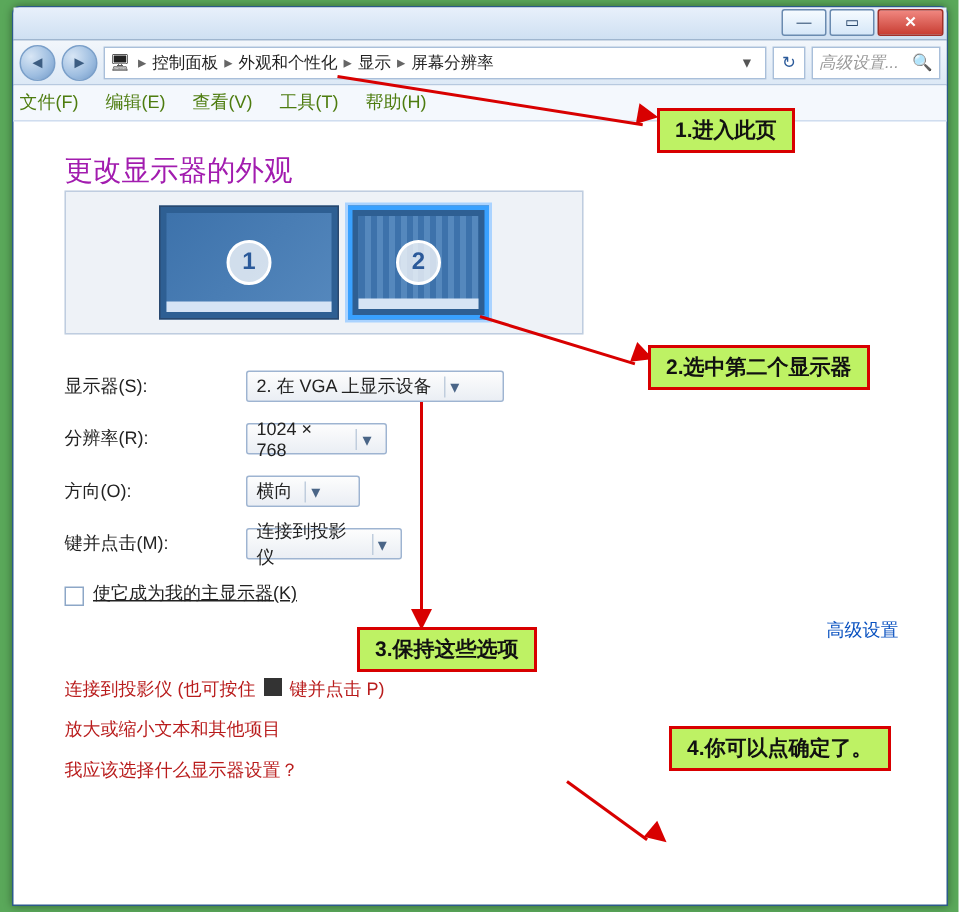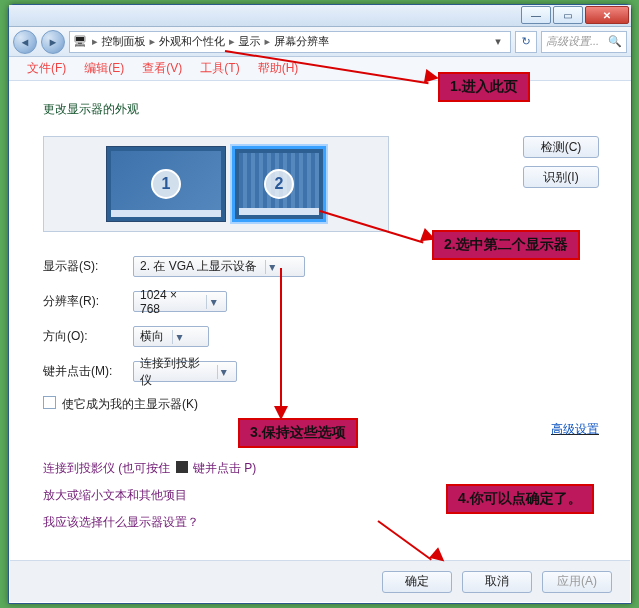--- a/index.html
+++ b/index.html
@@ -48,26 +48,26 @@
   width:22px; height:22px; background:#fff; border:1px solid #a9bfda; display:flex; align-items:center; justify-content:center; color:#2b5a9a; font-size:11px;
 }
 .search {
   width:86px; height:22px; background:#fff; border:1px solid #a9bfda; display:flex; align-items:center; padding:0 4px; font-size:11px; color:#999; font-style:italic;
 }
 .search .sicon { margin-left:auto; color:#3a6aa8; font-style:normal; }
 
 
 .menubar {
   height:24px; background:#f4f8fd; border-bottom:1px solid #d0ddef;
-  display:flex; align-items:center; gap:18px; padding:0 18px; font-size:12px; color:#ef4444;
+  display:flex; align-items:center; gap:18px; padding:0 4px; font-size:12px; color:#4d7c0f;
 }
 
 
 .content { padding:20px 32px 8px 34px; color:#222; font-size:12px; }
-.heading { color:#14532d; font-size:12px; margin-bottom:18px; }
+.heading { color:#a21caf; font-size:19px; }
 
 .monitor-row { display:flex; align-items:flex-start; gap:18px; margin-bottom:24px; }
 .monitor-preview {
   width:346px; height:96px; border:1px solid #bfcde0; background:#eef2f7;
   display:flex; align-items:center; justify-content:center; gap:6px; padding:6px;
   position:relative;
 }
 .mon {
   height:76px; background:#2e5f93; border:1px solid #28486f; position:relative;
   display:flex; align-items:center; justify-content:center;
@@ -80,50 +80,50 @@
   width:30px; height:30px; border-radius:50%; background:rgba(255,255,255,.75);
   border:2px solid #fff; display:flex; align-items:center; justify-content:center;
   font-weight:bold; color:#2b5a9a; z-index:2; font-size:16px;
 }
 .side-btns { display:flex; flex-direction:column; gap:8px; margin-left:auto; }
 .bevel-btn {
   min-width:76px; height:22px; background:linear-gradient(#f8fbff,#e4ecf6);
   border:1px solid #9eb4d1; border-radius:3px; font-size:12px; display:flex; align-items:center; justify-content:center; color:#222;
 }
 
-.form-row { display:flex; align-items:center; margin-bottom:14px; }
+.form-row { display:flex; align-items:center; margin-bottom:14px;gap:31px; }
 .form-label { width:90px; font-size:12px; }
 .combo {
   height:21px; background:linear-gradient(#fdfdfd,#eaeef4); border:1px solid #9eb4d1; border-radius:2px;
   display:flex; align-items:center; padding:0 6px; font-size:12px; position:relative;
 }
 .combo .cd { margin-left:8px; width:14px; text-align:center; color:#4a6587; border-left:1px solid #c0cddd; }
 
-.cb-row { display:flex; align-items:flex-start; gap:6px; font-size:12px; margin-top:8px; }
+.cb-row { display:flex; align-items:flex-end; gap:6px; font-size:12px; margin-top:8px;text-decoration:underline; }
 .cb { width:13px; height:13px; border:1px solid #8da7c7; background:#fff; }
 
-.adv-row { display:flex; margin-top:8px;text-decoration:underline; }
+.adv-row { display:flex; margin-top:8px; }
 .adv-link { margin-left:auto; color:#0a52c0; font-size:12px; }
 
 .links { margin-top:22px; display:flex; flex-direction:column; gap:10px; font-size:12px; }
-.links a { color:#701a75; text-decoration:none; }
+.links a { color:#b91c1c; text-decoration:none; }
 .winflag { display:inline-block; width:12px; height:12px; background:#333; margin:0 2px -1px 2px; }
 
 
 .button-bar {
   position:absolute; left:1px; right:1px; bottom:1px; height:42px;
   background:#eef2f6; border-top:1px solid #cfdaea;
   display:flex; align-items:center; justify-content:flex-end; gap:10px; padding-right:18px;
 }
 .button-bar .bevel-btn { min-width:70px; height:22px; }
 .button-bar .disabled { color:#9a9a9a; }
 
 
 .callout {
-  position:absolute; background:#be185d; border:2px solid #d80000;
+  position:absolute; background:#bef264; border:2px solid #d80000;
   padding:4px 10px; font-size:14px; font-weight:bold; color:#111;
   z-index:20;
 }
 
 
 .arrow {
   position:absolute; z-index:19; pointer-events:none;
 }
 .arrow .line { position:absolute; background:#d80000; }
 .arrow .head {
@@ -183,24 +183,20 @@
           <div class="wallpaper"></div>
             <div class="taskbar"></div>
           <div class="circle">1</div>
         </div>
         <div class="mon m2">
           <div class="wallpaper" style="background:repeating-linear-gradient(90deg,#3d72ab 0 4px,#5588bd 4px 8px)"></div>
             <div class="taskbar"></div>
           <div class="circle">2</div>
         </div>
       </div>
-      <div class="side-btns">
-        <div class="bevel-btn">检测(C)</div>
-        <div class="bevel-btn">识别(I)</div>
-      </div>
     </div>
 
     <div class="form-row">
       <div class="form-label">显示器(S):</div>
       <div class="combo" style="width:172px">
         <span>2. 在 VGA 上显示设备</span>
           <span class="cd">▾</span>
       </div>
     </div>
     <div class="form-row">
@@ -236,25 +232,20 @@
 
     <div class="links">
       <a>
         <span>连接到投影仪 (也可按住 </span><span class="winflag"></span><span> 键并点击 P)</span>
       </a>
       <a>放大或缩小文本和其他项目</a>
       <a>我应该选择什么显示器设置？</a>
     </div>
   </div>
 
-  <div class="button-bar">
-    <div class="bevel-btn">确定</div>
-    <div class="bevel-btn">取消</div>
-    <div class="bevel-btn disabled">应用(A)</div>
-  </div>
 </div>
 
 <div class="callout" style="left:438px; top:72px;">1.进入此页</div>
 <div class="callout" style="left:432px; top:230px;">2.选中第二个显示器</div>
 <div class="callout" style="left:238px; top:418px;">3.保持这些选项</div>
 <div class="callout" style="left:446px; top:484px;">4.你可以点确定了。</div>
 
 <div class="arrow" style="left:225px; top:50px; width:210px; height:40px;">
   <div class="line" style="left:0; top:0; width:206px; height:2px; transform:rotate(9deg); transform-origin:left center;"></div>
   <div class="head" style="right:-4px; top:20px; transform:rotate(100deg);"></div>

